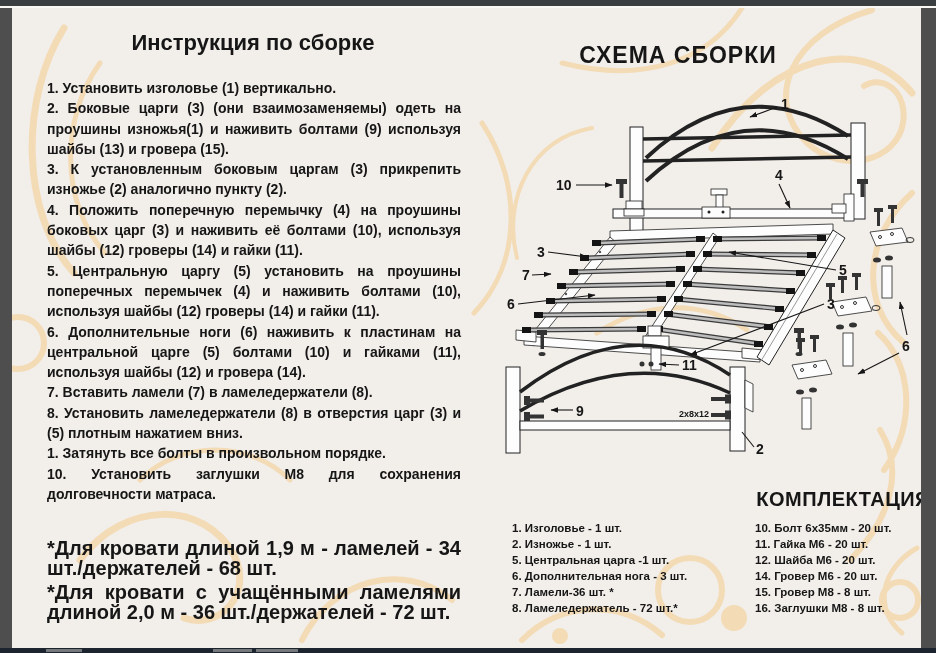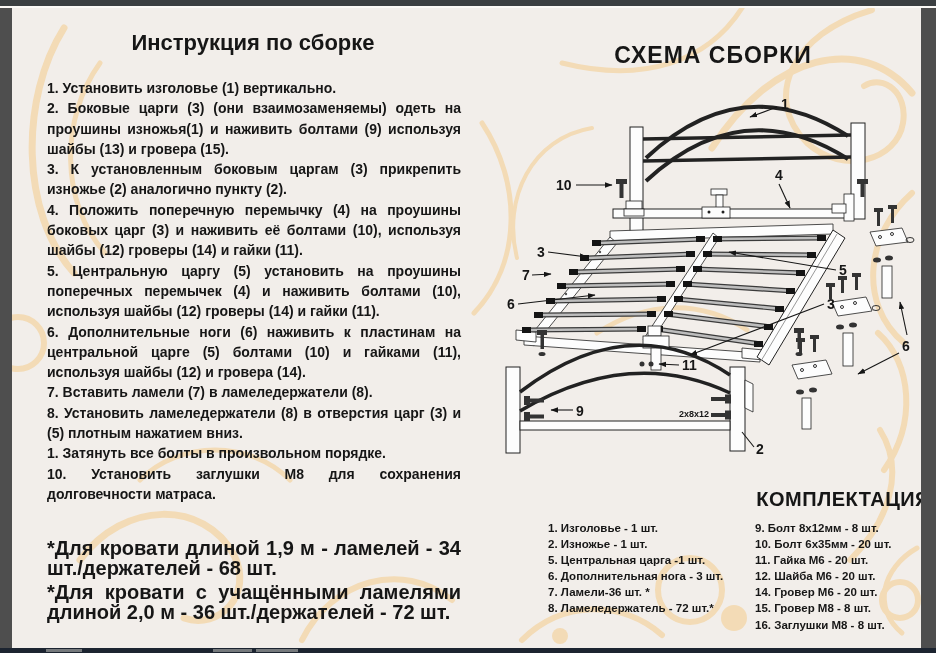--- a/index.html
+++ b/index.html
@@ -12,26 +12,26 @@
   .page{position:absolute;left:12px;top:8px;width:909px;height:640px;background:#f2eeea;overflow:hidden;}
   .orn{position:absolute;left:0;top:0;pointer-events:none;}
   .ititle{position:absolute;left:35px;top:22px;width:412px;text-align:center;
           font-size:22px;font-weight:bold;color:#161616;letter-spacing:0px;}
   .steps{position:absolute;left:35px;top:70px;width:414px;font-size:14px;font-weight:bold;
          line-height:20.3px;color:#161616;}
   .step{text-align:justify;}
   .notes{position:absolute;left:35px;top:530px;width:414px;font-size:20px;font-weight:bold;
          line-height:20.3px;color:#161616;}
   .note{text-align:justify;margin-bottom:3px;}
-  .dtitle{position:absolute;left:480px;top:34px;width:442px;text-align:center;
+  .dtitle{position:absolute;left:445px;top:34px;width:442px;text-align:center;
           font-size:23px;font-weight:bold;color:#161616;letter-spacing:1px;}
   .ptitle{position:absolute;left:478px;top:480px;width:440px;text-align:right;
           font-size:20px;font-weight:bold;color:#161616;letter-spacing:0.5px;}
   .pcol{position:absolute;top:512px;font-size:11.5px;font-weight:bold;line-height:16.1px;color:#161616;}
-  .pcol1{left:500px;width:230px;margin-left:36px;}
+  .pcol1{left:500px;width:230px;}
   .pcol2{left:743px;width:170px;}
   .diagram{position:absolute;left:468px;top:72px;}
   svg text{font-family:"Liberation Sans",sans-serif;font-weight:bold;fill:#161616;}
 </style>
 </head>
 <body>
 
 <div class="viewer">
   <div class="topbar"></div>
   <div class="topline"></div>
@@ -309,21 +309,20 @@
 
     <div class="pcol pcol1">
       <div>1. Изголовье - 1 шт.</div>
       <div>2. Изножье - 1 шт.</div>
       <div>5. Центральная царга -1 шт.</div>
       <div>6. Дополнительная нога - 3 шт.</div>
       <div>7. Ламели-36 шт. *</div>
       <div>8. Ламеледержатель - 72 шт.*</div>
     </div>
     <div class="pcol pcol2">
-      <div>9. Болт 8х12мм - 8 шт.</div>
       <div>10. Болт 6х35мм - 20 шт.</div>
       <div>11. Гайка М6 - 20 шт.</div>
       <div>12. Шайба М6 - 20 шт.</div>
       <div>14. Гровер М6 - 20 шт.</div>
       <div>15. Гровер М8 - 8 шт.</div>
       <div>16. Заглушки М8 - 8 шт.</div>
     </div>
   </div>
 
   <div class="bottombar">

